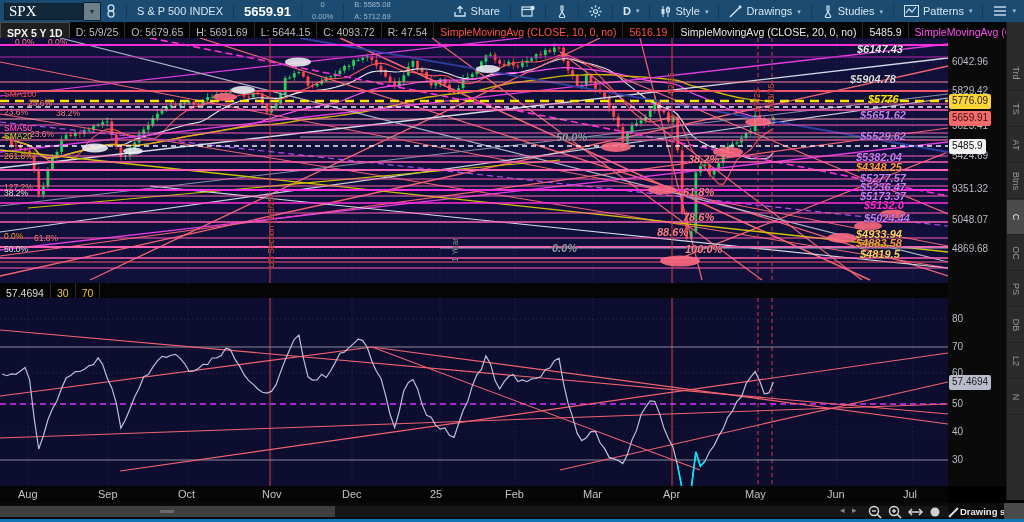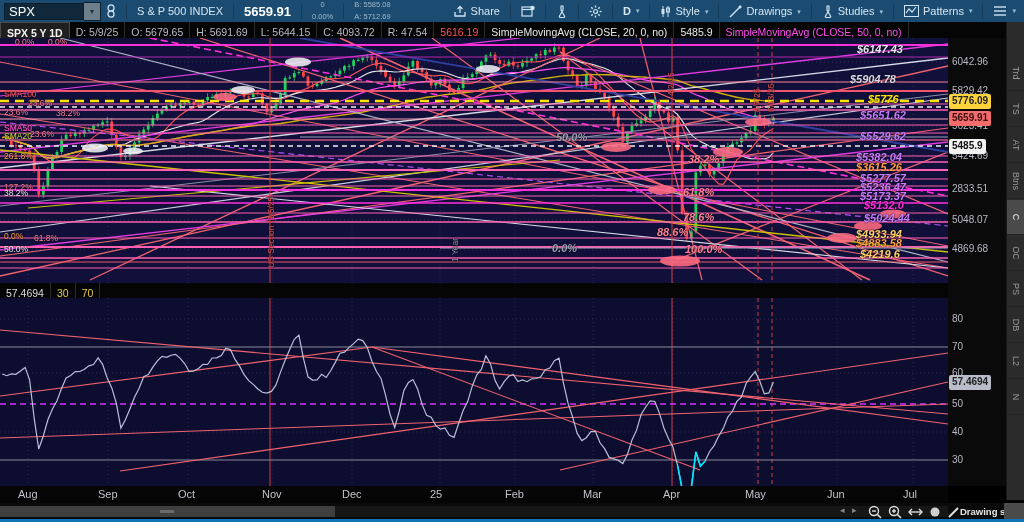--- a/index.html
+++ b/index.html
@@ -7,21 +7,21 @@
         font-family:"Liberation Sans",sans-serif;-webkit-font-smoothing:antialiased;}
   .abs{position:absolute;}
   
   #toolbar{left:0;top:0;width:1024px;height:22px;background:#1b4b70;display:flex;align-items:center;
            color:#d6e6f2;font-size:11px;}
   .tb-sep{width:1px;height:16px;background:#153c59;margin:0 5px;}
   .tb-item{display:flex;align-items:center;gap:4px;padding:0 5px;white-space:nowrap;}
   .tb-caret{font-size:7px;color:#9dc0d8;margin-left:1px;align-self:flex-end;padding-bottom:2px;}
   #sym-box{display:flex;align-items:center;margin-left:4px;}
   #sym-input{width:70px;height:15px;background:#10283a;border:1px solid #0b1f2e;color:#fff;
-             font-size:13px;padding:0 4px;font-family:Liberation Sans, sans-serif;}
+             font-size:15px;padding:0 4px;font-family:Liberation Serif, serif;}
   #sym-drop{width:16px;height:17px;background:#6e7f8c;color:#22303a;font-size:7px;display:flex;
             align-items:center;justify-content:center;border:1px solid #0b1f2e;border-left:none;}
   .big-price{font-weight:bold;font-size:13px;color:#fff;}
   .mini-stack{display:flex;flex-direction:column;font-size:7.5px;line-height:8px;color:#9fb7c9;}
   .tb-right{margin-left:auto;display:flex;align-items:center;}
   svg.icon{display:block;}
   
   #legend{left:0;top:22px;width:1006px;height:16px;background:#050505;display:flex;align-items:stretch;
           font-size:10.5px;color:#b9b9c5;overflow:hidden;}
   .lg-cell{display:flex;align-items:center;padding:10px 6px;border-right:1px solid #2b2b2b;white-space:nowrap;}
@@ -36,21 +36,21 @@
   .ann{position:absolute;font-size:11px;font-weight:bold;white-space:nowrap;text-shadow:0 0 2px #000;font-style:italic;}
   .vtext{position:absolute;font-size:8.5px;white-space:nowrap;transform:rotate(-90deg);
          transform-origin:0 0;text-shadow:0 0 2px #000;}
   #watermark{position:absolute;left:230px;top:198px;width:260px;text-align:center;
              font-family:"DejaVu Sans Mono",monospace;color:#f2f2f2;text-shadow:1px 1px 2px #000;}
   #wm1{font-size:16px;letter-spacing:1px;}
   #wm2{font-size:15px;letter-spacing:2px;}
   
   #gutter{left:948px;top:38px;width:58px;height:448px;background:#0a0a0a;}
   .ax-label{position:absolute;left:4px;font-size:10px;color:#b9b9c5;}
-  .ax-badge{position:absolute;left:1px;font-size:10px;font-weight:bold;padding:0 3px;border-radius:2px;height:15px;line-height:13px;}
+  .ax-badge{position:absolute;left:1px;font-size:10px;font-weight:normal;padding:0 3px;border-radius:2px;height:15px;line-height:13px;}
   
   #xaxis{left:0;top:486px;width:948px;height:17px;background:#050505;}
   .month{position:absolute;top:2px;font-size:11px;color:#c2c2cc;}
   
   #sidebar{left:1006px;top:22px;width:18px;height:478px;background:#2b2b2b;border-left:1px solid #1a1a1a;}
   .side-tab{position:absolute;left:0;width:18px;height:34px;display:flex;align-items:center;justify-content:center;
             color:#9a9a9a;font-size:9px;border-bottom:1px solid #232323;}
   .side-tab span{transform:rotate(90deg);white-space:nowrap;}
   .side-tab.active{background:#4a4a4a;color:#e8e8e8;}
   
@@ -189,20 +189,21 @@
   </div>
 
   <div class="abs" id="legend">
       <div class="lg-cell lg-title">SPX 5 Y 1D</div>
       <div class="lg-cell">D: 5/9/25</div>
       <div class="lg-cell">O: 5679.65</div>
       <div class="lg-cell">H: 5691.69</div>
       <div class="lg-cell">L: 5644.15</div>
       <div class="lg-cell">C: 4093.72</div>
       <div class="lg-cell">R: 47.54</div>
+      <div class="lg-cell" style="color: rgb(255, 82, 82);">SimpleMovingAvg (CLOSE, 10, 0, no)</div>
       <div class="lg-cell" style="color: rgb(255, 82, 82);">5616.19</div>
       <div class="lg-cell" style="color: rgb(232, 232, 232);">SimpleMovingAvg (CLOSE, 20, 0, no)</div>
       <div class="lg-cell" style="color: rgb(232, 232, 232);">5485.9</div>
       <div class="lg-cell" style="color: rgb(255, 77, 240);">SimpleMovingAvg (CLOSE, 50, 0, no)</div>
     </div>
 
   <div class="abs" id="plot-wrap">
     <svg id="svg-main" width="948" height="245" viewBox="0 0 948 245">
         <line x1="28" y1="0" x2="28" y2="245" stroke="#2c2c55" stroke-width="1" stroke-dasharray="1,3"></line>
         <line x1="108" y1="0" x2="108" y2="245" stroke="#2c2c55" stroke-width="1" stroke-dasharray="1,3"></line>
@@ -659,29 +660,29 @@
       <span class="fib" style="left: 4px; top: 151px; color: rgb(232, 232, 239);">38.2%</span>
       <span class="fib" style="left: 4px; top: 194px; color: rgb(255, 159, 67);">0.0%</span>
       <span class="fib" style="left: 34px; top: 196px; color: rgb(255, 128, 151);">61.8%</span>
       <span class="fib" style="left: 4px; top: 207px; color: rgb(232, 232, 239);">50.0%</span>
       <span class="ann" style="left: 857px; top: 5px; color: rgb(232, 232, 239);">$6147.43</span>
       <span class="ann" style="left: 850px; top: 35px; color: rgb(217, 217, 232);">$5904.78</span>
       <span class="ann" style="left: 868px; top: 55px; color: rgb(255, 230, 0);">$5776</span>
       <span class="ann" style="left: 860px; top: 71px; color: rgb(199, 125, 255);">$5651.62</span>
       <span class="ann" style="left: 860px; top: 92px; color: rgb(199, 125, 255);">$5529.62</span>
       <span class="ann" style="left: 856px; top: 113px; color: rgb(199, 125, 255);">$5382.04</span>
-      <span class="ann" style="left: 856px; top: 123px; color: rgb(255, 159, 67);">$3615.26</span>
+      <span class="ann" style="left: 856px; top: 123px; color: rgb(255, 159, 67);">$4348.25</span>
       <span class="ann" style="left: 860px; top: 134px; color: rgb(199, 125, 255);">$5277.57</span>
       <span class="ann" style="left: 860px; top: 143px; color: rgb(199, 125, 255);">$5236.47</span>
       <span class="ann" style="left: 860px; top: 152px; color: rgb(199, 125, 255);">$5173.37</span>
       <span class="ann" style="left: 864px; top: 161px; color: rgb(255, 47, 217);">$5132.0</span>
       <span class="ann" style="left: 864px; top: 174px; color: rgb(199, 125, 255);">$5024.44</span>
       <span class="ann" style="left: 856px; top: 190px; color: rgb(255, 209, 102);">$4933.94</span>
       <span class="ann" style="left: 856px; top: 199px; color: rgb(255, 159, 67);">$4883.58</span>
-      <span class="ann" style="left: 860px; top: 210px; color: rgb(255, 209, 102);">$4219.6</span>
+      <span class="ann" style="left: 860px; top: 210px; color: rgb(255, 209, 102);">$4819.5</span>
       <span class="ann" style="left: 556px; top: 93px; color: rgb(154, 160, 181);">50.0%</span>
       <span class="ann" style="left: 688px; top: 115px; color: rgb(255, 128, 151);">38.2%</span>
       <span class="ann" style="left: 683px; top: 148px; color: rgb(255, 128, 151);">61.8%</span>
       <span class="ann" style="left: 683px; top: 173px; color: rgb(255, 128, 151);">78.6%</span>
       <span class="ann" style="left: 657px; top: 188px; color: rgb(255, 128, 151);">88.6%</span>
       <span class="ann" style="left: 685px; top: 205px; color: rgb(255, 128, 151);">100.0%</span>
       <span class="ann" style="left: 552px; top: 204px; color: rgb(154, 160, 181);">0.0%</span>
       <span class="vtext" style="left: 266px; top: 230px; color: rgb(224, 82, 82);">US Section (1/5/25</span>
       <span class="vtext" style="left: 450px; top: 224px; color: rgb(138, 143, 168);">1 Year</span>
       <span class="vtext" style="left: 666px; top: 58px; color: rgb(224, 82, 82);">4/2/25</span>
@@ -729,21 +730,21 @@
         <path d="M2.2 76.0 L6.8 77.7 L11.4 75.9 L15.9 76.3 L20.5 72.9 L25.1 69.4 L29.6 81.8 L34.2 120.3 L38.7 151.0 L43.3 138.0 L47.9 121.8 L52.4 110.9 L57.0 102.8 L61.6 90.2 L66.1 80.0 L70.7 77.5 L75.3 73.6 L79.8 73.5 L84.4 71.3 L88.9 67.8 L93.5 66.5 L98.1 59.8 L102.6 66.3 L107.2 80.0 L111.8 89.9 L116.3 105.1 L120.9 130.1 L125.4 121.7 L130.0 110.7 L134.6 99.0 L139.1 90.3 L143.7 78.7 L148.3 76.6 L152.8 69.2 L157.4 62.9 L162.0 58.4 L166.5 59.4 L171.1 57.2 L175.6 56.3 L180.2 60.3 L184.8 65.8 L189.3 73.7 L193.9 73.0 L198.5 70.4 L203.0 66.3 L207.6 66.5 L212.1 60.0 L216.7 59.9 L221.3 57.6 L225.8 50.1 L230.4 51.6 L235.0 61.4 L239.5 67.9 L244.1 76.7 L248.7 82.6 L253.2 86.4 L257.8 91.0 L262.3 94.3 L266.9 95.1 L271.5 93.4 L276.0 86.9 L280.6 73.9 L285.2 62.1 L289.7 51.5 L294.3 41.3 L298.9 37.1 L303.4 60.1 L308.0 78.8 L312.5 82.1 L317.1 81.9 L321.7 76.2 L326.2 79.5 L330.8 72.5 L335.4 64.1 L339.9 55.2 L344.5 54.1 L349.0 49.6 L353.6 45.6 L358.2 41.1 L362.7 42.6 L367.3 49.5 L371.9 63.2 L376.4 73.3 L381.0 80.4 L385.6 97.4 L390.1 116.5 L394.7 129.5 L399.2 113.5 L403.8 92.7 L408.4 84.5 L412.9 81.6 L417.5 90.7 L422.1 106.4 L426.6 117.4 L431.2 119.2 L435.7 127.4 L440.3 131.2 L444.9 129.9 L449.4 137.2 L454.0 139.4 L458.6 125.8 L463.1 112.5 L467.7 103.6 L472.3 87.9 L476.8 76.8 L481.4 71.4 L485.9 57.7 L490.5 65.9 L495.1 82.6 L499.6 91.0 L504.2 83.6 L508.8 78.3 L513.3 76.4 L517.9 83.6 L522.5 82.0 L527.0 83.7 L531.6 80.8 L536.1 80.5 L540.7 78.8 L545.3 71.7 L549.8 70.1 L554.4 62.6 L559.0 60.2 L563.5 85.3 L568.1 105.4 L572.6 118.9 L577.2 135.4 L581.8 142.6 L586.3 139.7 L590.9 133.7 L595.5 133.5 L600.0 144.8 L604.6 150.6 L609.2 159.4 L613.7 160.9 L618.3 162.4 L622.8 165.5 L627.4 156.6 L632.0 141.9 L636.5 132.4 L641.1 116.5 L645.7 109.0 L650.2 102.8 L654.8 103.5 L659.3 114.9 L663.9 130.0 L668.5 140.7 L673.0 149.1 L677.6 167.6 L682.2 191.1 L686.7 199.0 L691.3 189.9 L695.9 153.9 L700.4 168.1 L705.0 163.2 L709.5 153.7 L714.1 147.6 L718.7 138.1 L723.2 130.6 L727.8 119.1 L732.4 113.3 L736.9 103.4 L741.5 98.9 L746.1 85.5 L750.6 79.1 L755.2 73.7 L759.7 83.1 L764.3 95.8 L768.9 94.9 L773.4 83.9 " fill="none" stroke="#b9c0d8" stroke-width="1.2"></path>
         <path d="M677.6 167.6 L682.2 191.1 L686.7 199.0 L691.3 189.9 L695.9 153.9 L700.4 168.1 L705.0 163.2 " fill="none" stroke="#00e5ff" stroke-width="1.6"></path>
       </svg>
   </div>
 
   <div class="abs" id="gutter">
       <span class="ax-label" style="top: 18px;">6042.96</span>
       <span class="ax-label" style="top: 47px;">5829.42</span>
       <span class="ax-label" style="top: 82px;">5623.41</span>
       <span class="ax-label" style="top: 112px;">5424.69</span>
-      <span class="ax-label" style="top: 145px;">2833.51</span>
+      <span class="ax-label" style="top: 145px;">9351.32</span>
       <span class="ax-label" style="top: 176px;">5048.07</span>
       <span class="ax-label" style="top: 205px;">4869.68</span>
       <span class="ax-badge" style="top: 56px; background: rgb(255, 212, 59); color: rgb(34, 34, 34);">5776.09</span>
       <span class="ax-badge" style="top: 73px; background: rgb(243, 108, 108); color: rgb(58, 13, 13);">5659.91</span>
       <span class="ax-badge" style="top: 101px; background: rgb(242, 242, 242); color: rgb(17, 17, 17);">5485.9</span>
       <span class="ax-label" style="top: 275px;">80</span>
       <span class="ax-label" style="top: 303px;">70</span>
       <span class="ax-label" style="top: 329px;">60</span>
       <span class="ax-label" style="top: 360px;">50</span>
       <span class="ax-label" style="top: 388px;">40</span>

